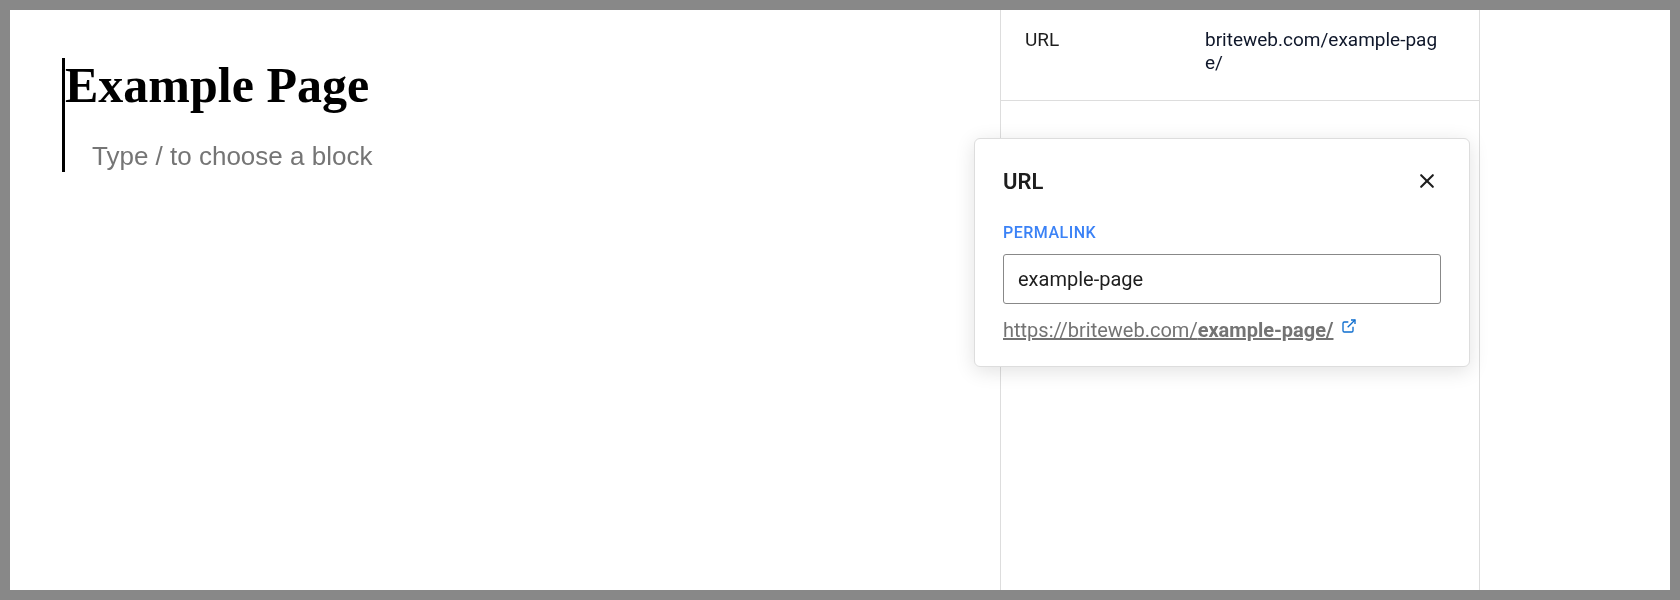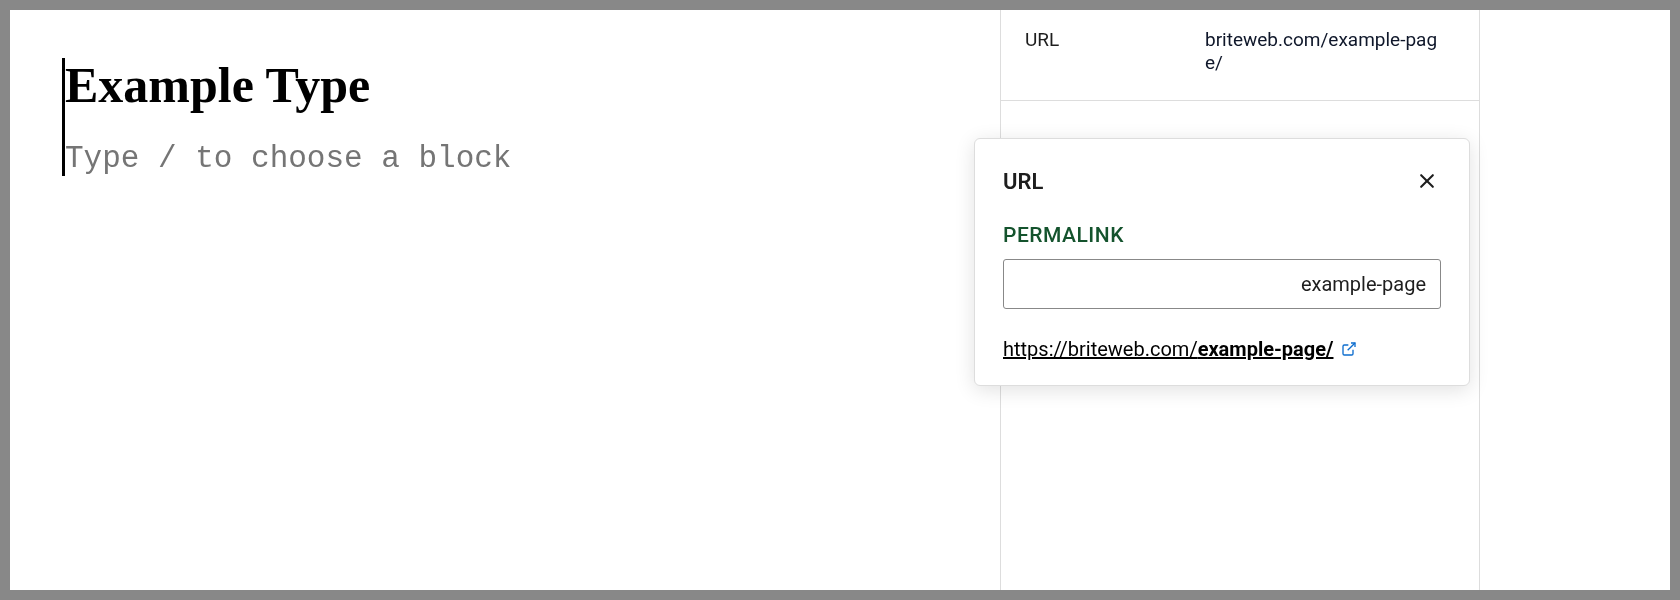--- a/index.html
+++ b/index.html
@@ -32,27 +32,28 @@
     }
     .page-title {
       font-family: Georgia, "Times New Roman", serif;
       font-size: 50px;
       font-weight: 700;
       color: #000;
       margin-bottom: 28px;
       line-height: 1.1;
     }
     .block-placeholder {
-      font-family: Liberation Mono, monospace;
-      font-size: 31px;
+      font-family: Liberation Sans, sans-serif;
+      font-size: 26px;
       color: #6f6f6f;
       background: transparent;
       border: none;
       width: 500px;
       outline: none;
+      padding-left: 27px;
     }
     .sidebar {
       position: absolute;
       right: 190px;
       top: 0;
       width: 480px;
       border-left: 1px solid #ddd;
       border-right: 1px solid #ddd;
       height: 100%;
       background: #fff;
@@ -106,63 +107,61 @@
       padding: 4px;
       display: flex;
       align-items: center;
       justify-content: center;
     }
     .close-btn svg {
       width: 20px;
       height: 20px;
     }
     .permalink-label {
-      font-size: 21px;
+      font-size: 16px;
       font-weight: 500;
-      color: #14532d;
+      color: #3b82f6;
       text-transform: uppercase;
       letter-spacing: 0.5px;
       margin-bottom: 12px;
       display: block;
     }
     .permalink-input {
       width: 100%;
       padding: 12px 14px;
       font-size: 20px;
       color: #1e1e1e;
       border: 1px solid #888;
       border-radius: 3px;
       outline: none;
       font-family: inherit;
-      margin-bottom: 28px;
-      text-align: right;
+      margin-bottom: 14px;
     }
     .help-text {
       font-size: 19px;
       color: #757575;
       margin-bottom: 4px;
     }
     .help-link {
       color: #0d6dce;
       text-decoration: underline;
       cursor: pointer;
     }
     .view-page-label {
       font-size: 20px;
       color: #1e1e1e;
       margin-top: 4px;
       margin-bottom: 22px;
     }
     .full-url-link {
       font-size: 20px;
-      color: #000000;
+      color: #737373;
       text-decoration: underline;
       cursor: pointer;
       display: inline-flex;
-      align-items: center;
       gap: 8px;
     }
     .full-url-bold {
       font-weight: 700;
     }
     .ext-icon {
       width: 16px;
       height: 16px;
       flex-shrink: 0;
     }
@@ -175,21 +174,21 @@
       position: relative;
       top: 1px;
     }
   </style>
 </head>
 <body>
 
 <div class="container">
 
   <div class="editor-area">
-    <h1 class="page-title">Example Type</h1>
+    <h1 class="page-title">Example Page</h1>
     <input type="text" class="block-placeholder" placeholder="Type / to choose a block" style="">
   </div>
 
   <div class="sidebar">
     <div class="sidebar-row">
       <div class="sidebar-row-label">URL</div>
       <div class="sidebar-row-value">briteweb.com/example-page/</div>
     </div>
   </div>
 

